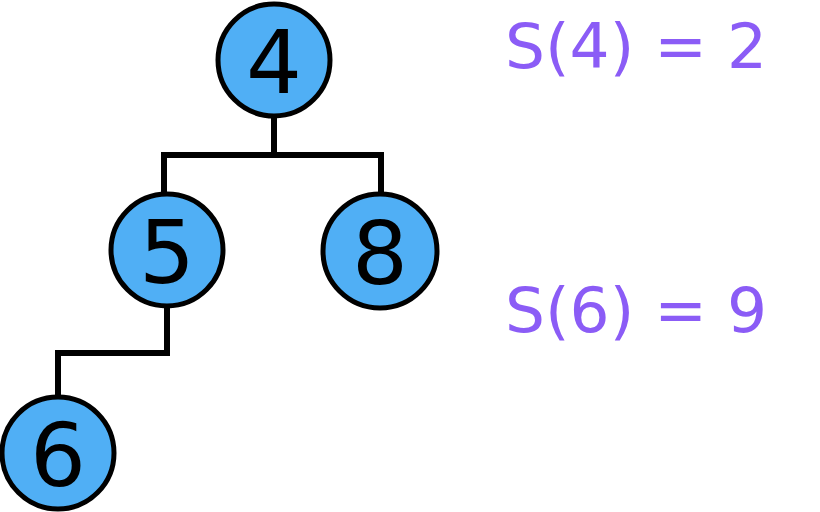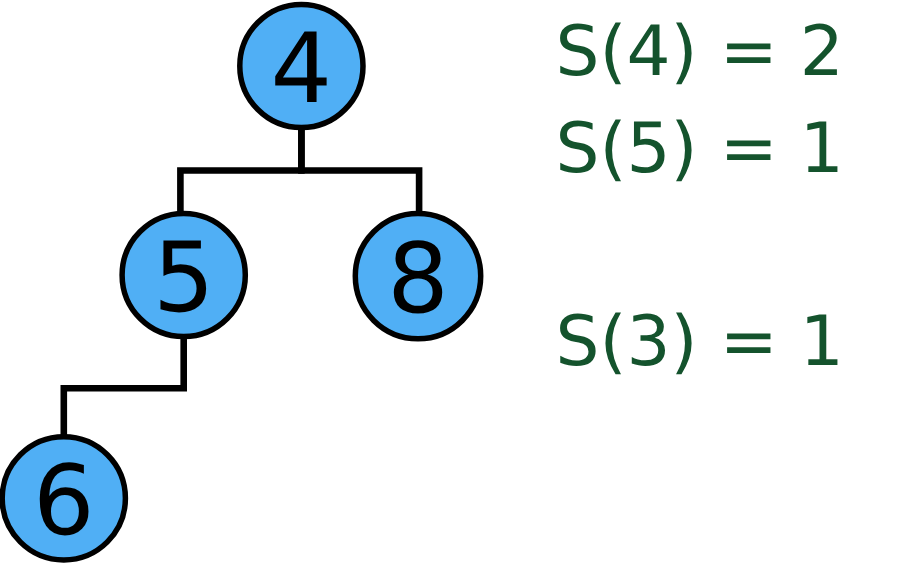--- a/index.html
+++ b/index.html
@@ -64,21 +64,21 @@
   }
 
   .legend-line {
     position: absolute;
     left: 0;
     width: 315px;
     height: 88px;
     font-family: "DejaVu Sans", sans-serif;
     font-size: 63px;
     line-height: 88px;
-    color: #14532d;
+    color: #8b5cf6;
     white-space: pre;
     letter-spacing: 0px;
   }
 </style>
 </head>
 <body>
 
 <div id="canvas">
 
   <svg class="tree-svg" viewBox="0 0 820 512">
@@ -106,17 +106,16 @@
 
     <g>
       <circle class="node-circle" cy="453" r="56" cx="58"></circle>
       <text class="node-label" y="455" x="58">6</text>
     </g>
 
   </svg>
 
   <div id="legend">
     <div class="legend-line" style="top:3px;">S(4) = 2</div>
-    <div class="legend-line" style="top:91px;">S(5) = 1</div>
-    <div class="legend-line" style="top:267px;">S(3) = 1</div>
+    <div class="legend-line" style="top:267px;">S(6) = 9</div>
   </div>
 
 </div>
 
 </body></html>

